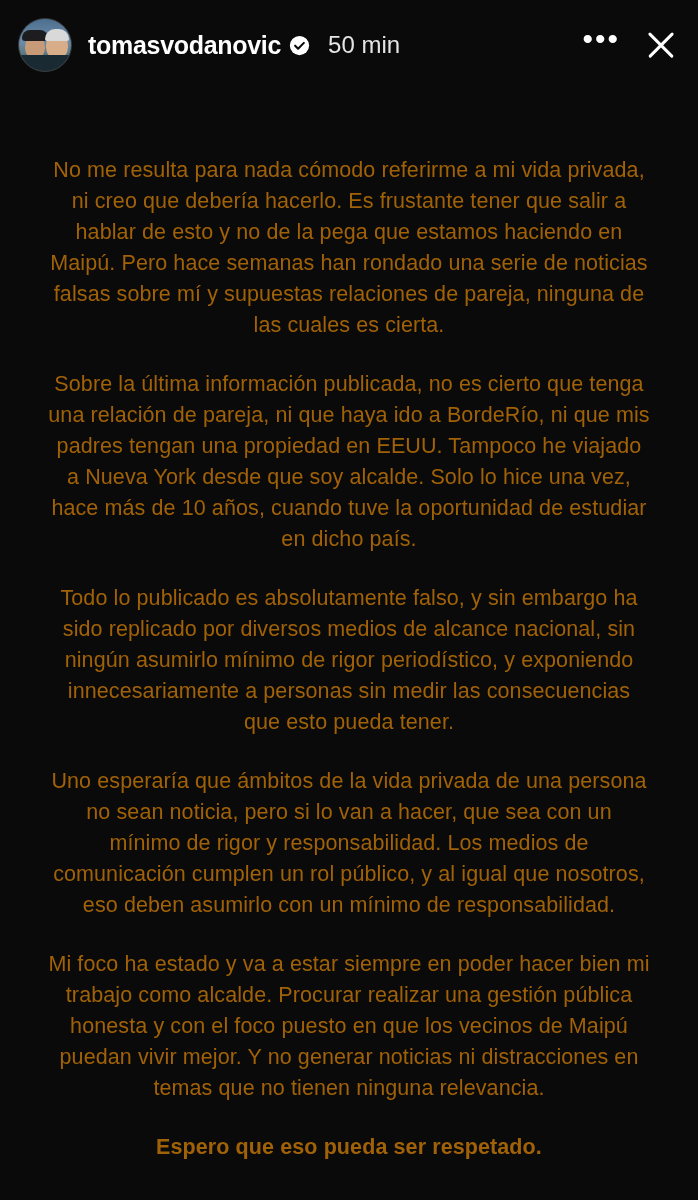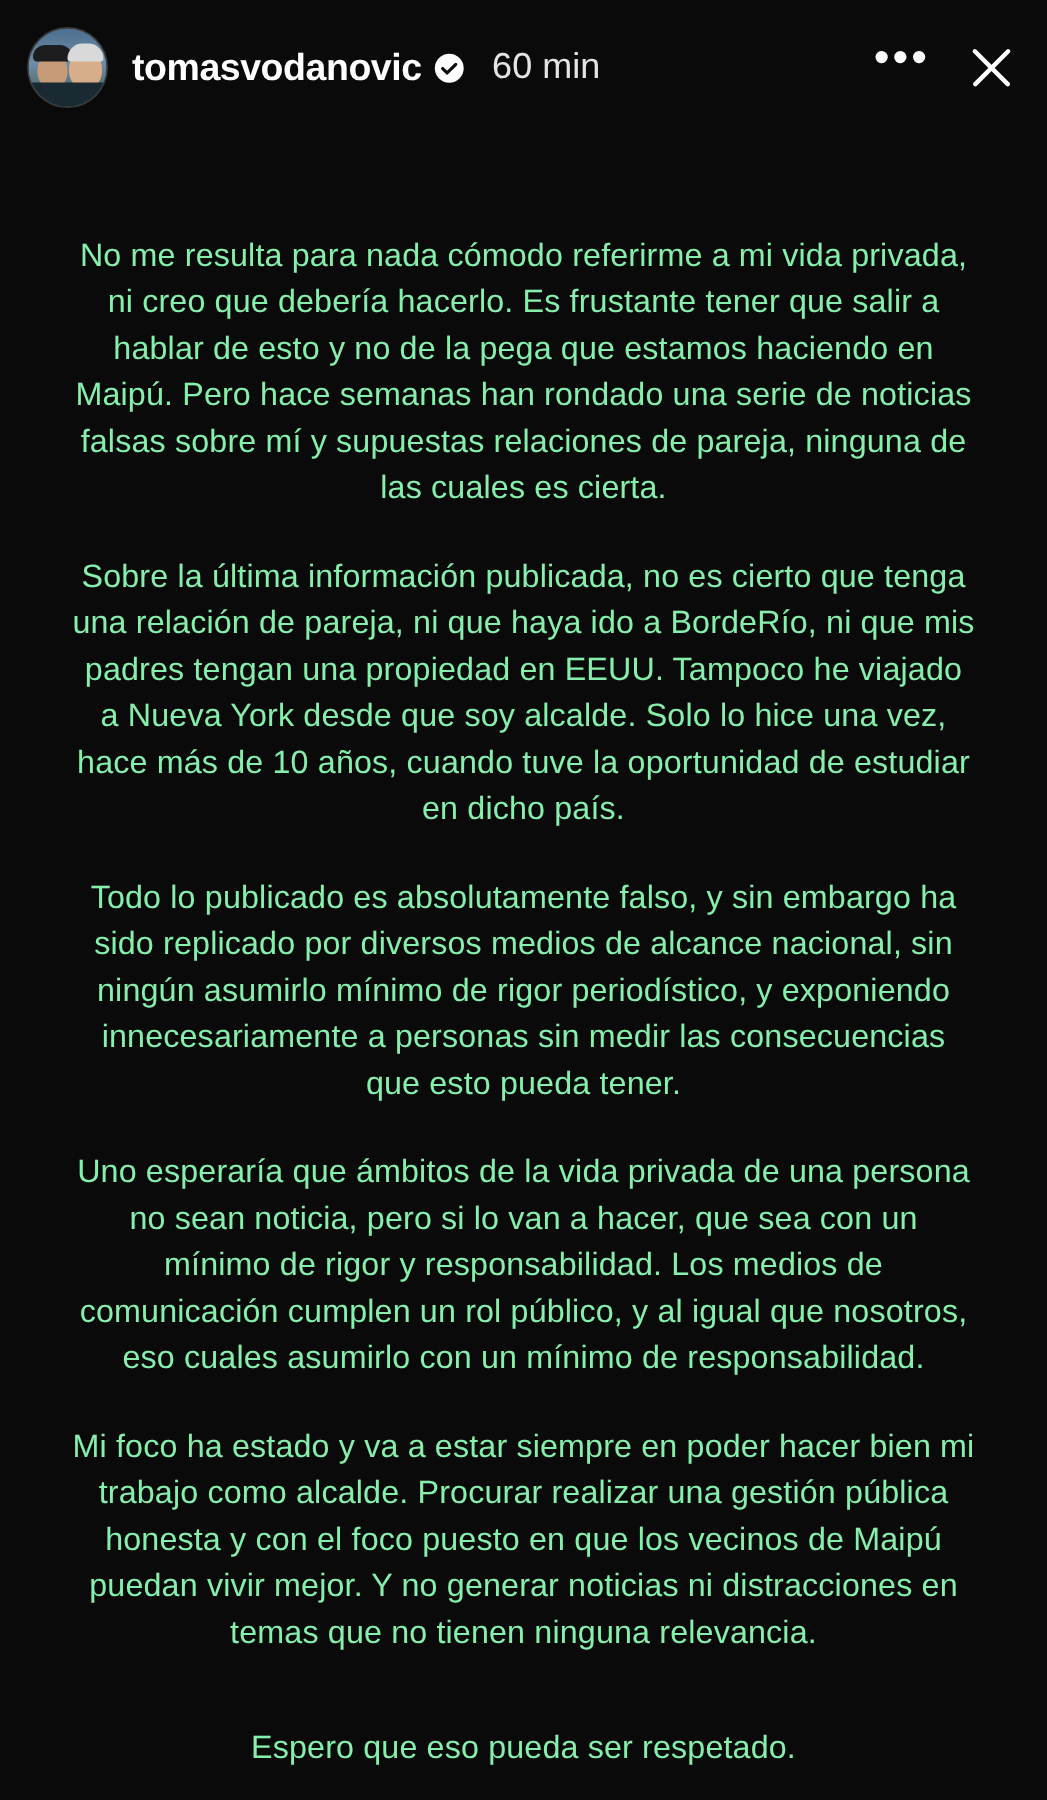--- a/index.html
+++ b/index.html
@@ -139,29 +139,29 @@
   .close-btn::after  { transform: translate(-50%,-50%) rotate(-45deg); }
 
   
   .content {
     flex: 1 1 auto;
     padding: 46px 48px 0 48px;
     display: flex;
     flex-direction: column;
   }
   .para {
-    color: #86efac;
+    color: #a16207;
     font-size: 21.5px;
     line-height: 31px;
     text-align: center;
     margin-bottom: 28px;
     letter-spacing: 0.1px;
   }
   .para:last-child { margin-bottom: 0; }
-  .para.short { margin-top: 18px; }
+  .para.short { margin-top: 0; font-weight: bold; }
   .closing { margin-top: 8px; }
 </style>
 </head>
 <body>
 
 <div class="story">
 
   <div class="header">
     <div class="avatar">
       <div class="sky"></div>
@@ -173,32 +173,32 @@
     </div>
 
     <div class="username-wrap">
       <span class="username">tomasvodanovic</span>
       <span class="verified">
         <svg width="21" height="21" viewBox="0 0 24 24">
           <circle cx="12" cy="12" r="11" fill="#ffffff"></circle>
           <path d="M7 12.2 L10.4 15.6 L17 9" stroke="#0a0a0a" stroke-width="2.4" fill="none" stroke-linecap="round" stroke-linejoin="round"></path>
         </svg>
       </span>
-      <span class="timestamp">60 min</span>
+      <span class="timestamp">50 min</span>
     </div>
 
     <div class="header-actions">
       <div class="more-btn">•••</div>
       <div class="close-btn"></div>
     </div>
   </div>
 
   <div class="content">
     <p class="para">No me resulta para nada cómodo referirme a mi vida privada, ni creo que debería hacerlo. Es frustante tener que salir a hablar de esto y no de la pega que estamos haciendo en Maipú. Pero hace semanas han rondado una serie de noticias falsas sobre mí y supuestas relaciones de pareja, ninguna de las cuales es cierta.</p>
     <p class="para">Sobre la última información publicada, no es cierto que tenga una relación de pareja, ni que haya ido a BordeRío, ni que mis padres tengan una propiedad en EEUU. Tampoco he viajado a Nueva York desde que soy alcalde. Solo lo  hice una vez, hace más de 10 años, cuando tuve la oportunidad de estudiar  en dicho país.</p>
     <p class="para">Todo lo publicado es absolutamente falso, y sin embargo ha sido replicado por diversos medios de alcance nacional, sin ningún asumirlo mínimo de rigor periodístico, y exponiendo innecesariamente a personas sin medir las consecuencias que esto pueda tener.</p>
-    <p class="para">Uno esperaría que ámbitos de la vida privada de una persona no sean noticia, pero si lo van a hacer, que sea con un mínimo de rigor y responsabilidad. Los medios de comunicación cumplen un rol público, y al igual que nosotros, eso cuales asumirlo  con un mínimo de responsabilidad.</p>
+    <p class="para">Uno esperaría que ámbitos de la vida privada de una persona no sean noticia, pero si lo van a hacer, que sea con un mínimo de rigor y responsabilidad. Los medios de comunicación cumplen un rol público, y al igual que nosotros, eso deben asumirlo  con un mínimo de responsabilidad.</p>
     <p class="para">Mi foco ha estado y va a estar siempre en poder hacer bien mi trabajo como alcalde. Procurar realizar una gestión pública honesta y con el foco puesto en que los vecinos de Maipú puedan vivir mejor. Y no generar noticias ni distracciones en temas que no tienen ninguna relevancia.</p>
     <p class="para short">Espero que eso pueda ser respetado.</p>
     <p class="para closing">Espero</p>
   </div>
 
 </div>
 
 </body></html>

